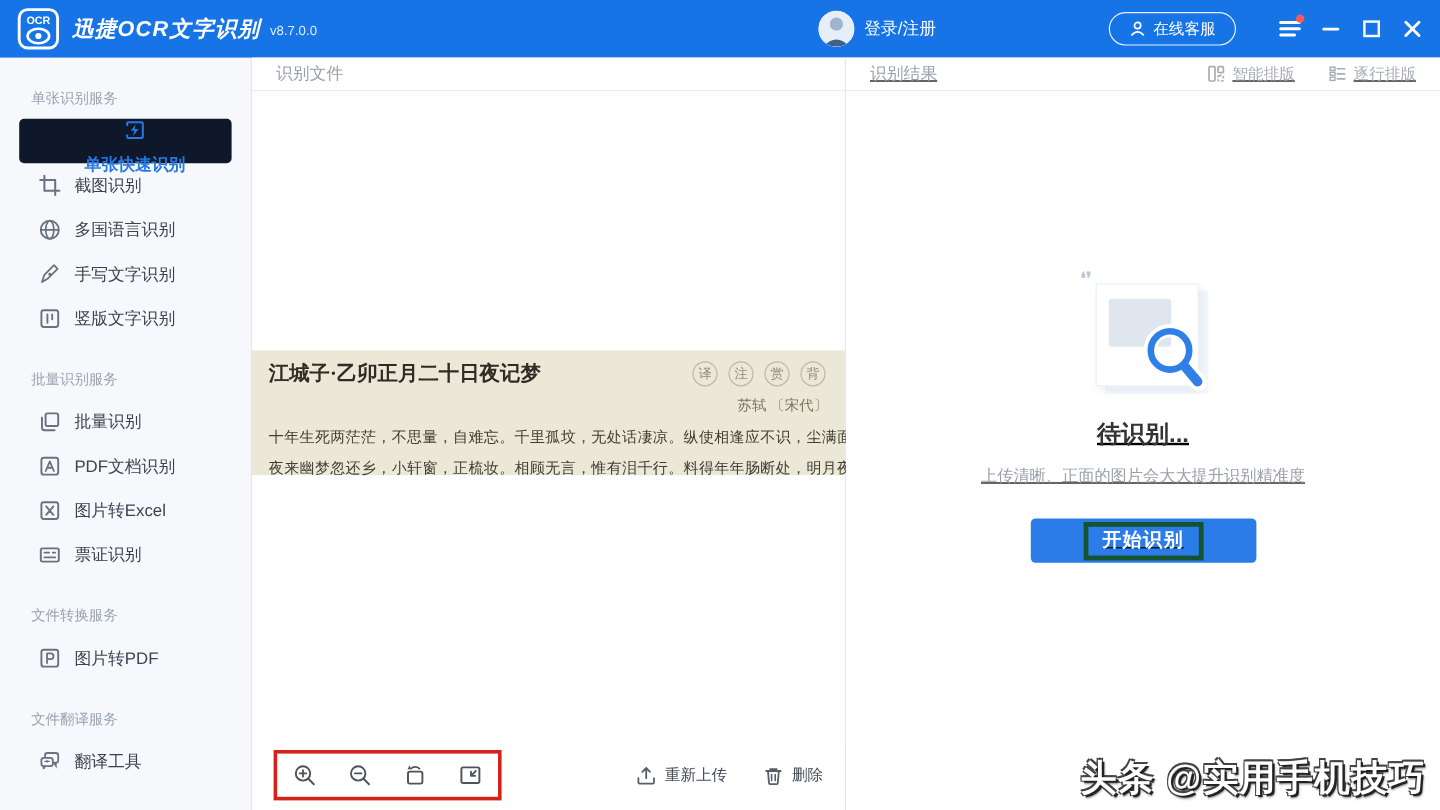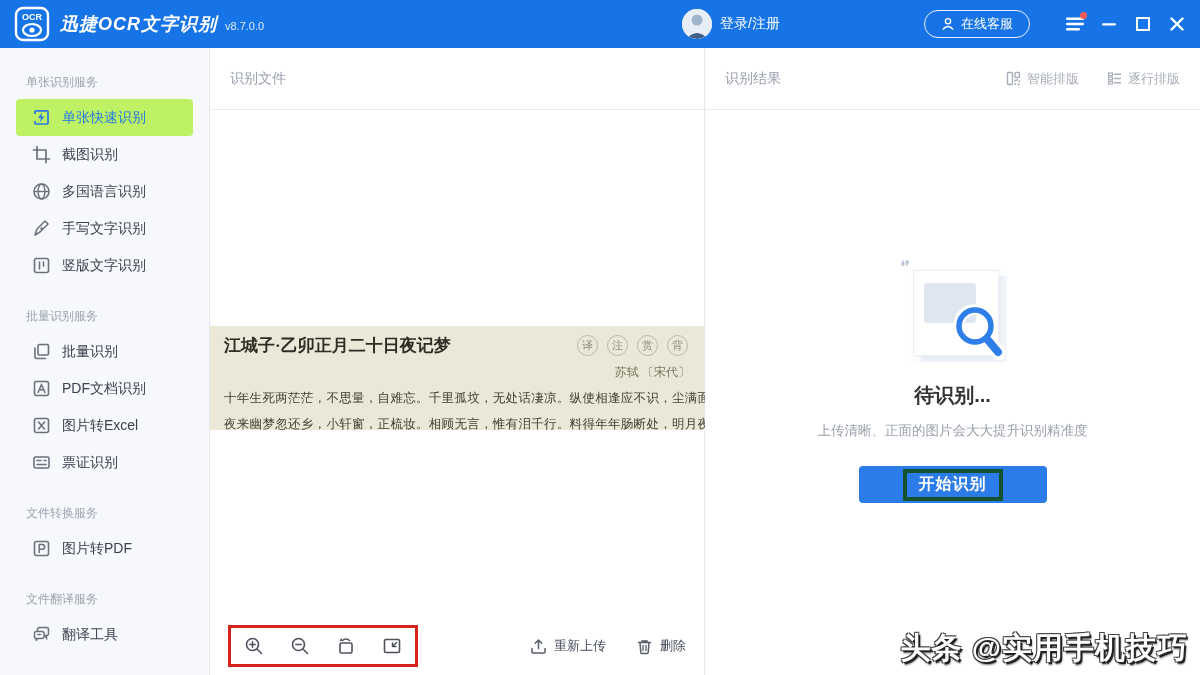--- a/index.html
+++ b/index.html
@@ -16,32 +16,32 @@
   .login-label { font-size:14px; margin-left:8px; }
   .login-wrap { display:flex; align-items:center; position:absolute; right:420px; top:9px; cursor:pointer; }
   .cs-pill { display:flex; align-items:center; gap:6px; border:1px solid rgba(255,255,255,.9); border-radius:15px; height:28px; padding:0 16px; font-size:13px; margin-right:28px; cursor:pointer; }
   .winbtn { width:34px; height:48px; display:flex; align-items:center; justify-content:center; cursor:pointer; position:relative; }
   .menu-dot { position:absolute; top:12px; right:5px; width:7px; height:7px; border-radius:50%; background:#ff5a52; }
 
   
   .body-wrap { display:flex; height:627px; }
   .sidebar { width:210px; background:#f6f8fb; border-right:1px solid #e4e7ec; height:100%; padding-top:10px; }
   .main-panel { width:495px; background:#fff; border-right:1px solid #e7e7e7; position:relative; }
-  .result-panel { flex:1; background:#fff; position:relative; }
+  .result-panel { flex:1; background:#fff; position:relative;text-decoration:underline; }
 
   
   .side-header { font-size:12px; color:#9aa3b0; margin:16px 0 8px 26px; }
   .side-item { height:37px; display:flex; align-items:center; gap:11px; padding-left:16px; margin:0 16px; border-radius:4px; font-size:14px; color:#3b4250; cursor:pointer; }
   .side-item .icn { width:19px; height:19px; display:flex; align-items:center; justify-content:center; color:#6a727e; }
-  .side-item.active { background:#bef264; color:#2678e5; font-weight:normal; }
+  .side-item.active { background:#0f172a; color:#2678e5; font-weight:bold;flex-direction:column; }
   .side-item.active .icn { color:#2678e5; }
   .side-gap { height:8px; }
 
   
-  .panel-header { height:62px; border-bottom:1px solid #ececec; display:flex; align-items:center; padding:0 20px; font-size:14px; color:#9aa0ab; }
+  .panel-header { height:28px; border-bottom:1px solid #ececec; display:flex; align-items:center; padding:0 20px; font-size:14px; color:#9aa0ab; }
   .ph-right { margin-left:auto; display:flex; gap:28px; }
   .layout-opt { display:flex; align-items:center; gap:6px; font-size:13px; color:#a7adb6; cursor:pointer; }
 
   
   .poem-card { margin-top:216px; margin-left:0; width:494px; height:104px; background:#ebe8d8; padding:8px 14px 0 14px; position:relative;text-align:right; }
   .poem-title-row { display:flex; align-items:center; }
   .poem-title { font-size:17px; font-weight:bold; color:#2e2c24; font-family:"Liberation Serif", serif; }
   .poem-badges { margin-left:auto; display:flex; gap:9px; margin-right:2px; }
   .poem-badge { width:21px; height:21px; border:1px solid #b9b7a6; border-radius:50%; color:#8f8d7c; font-size:11px; display:flex; align-items:center; justify-content:center; }
   .poem-author { font-size:12px; color:#77755f; margin-top:7px; }

